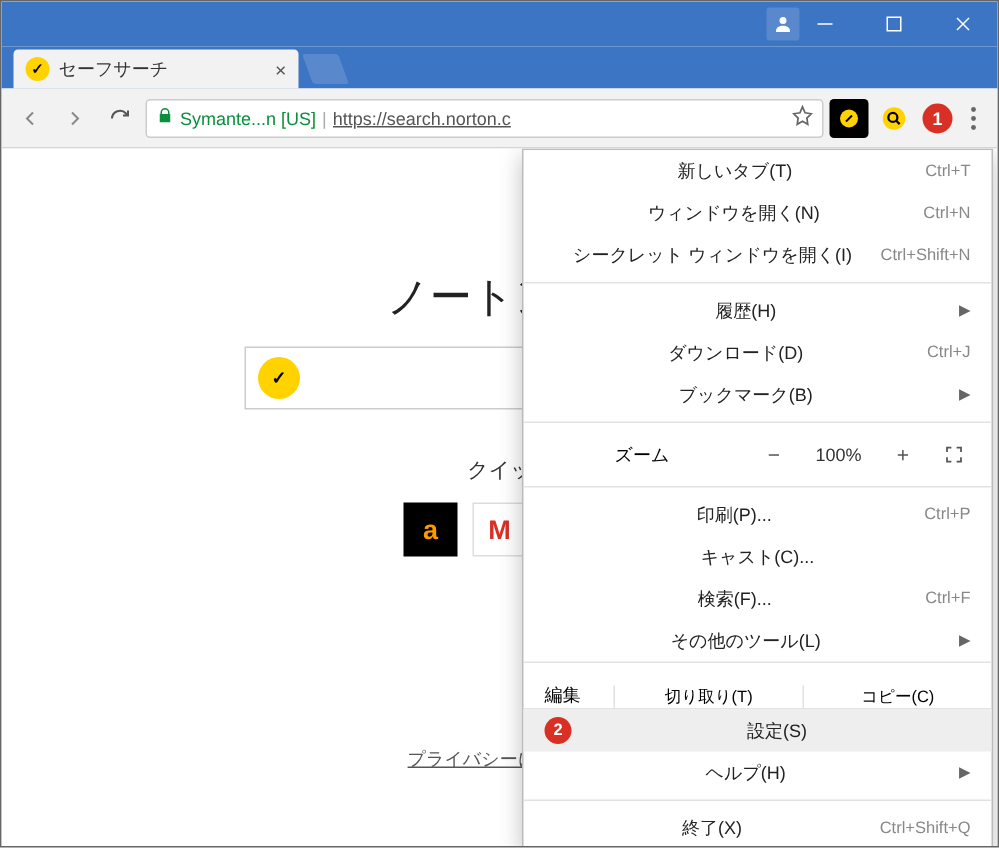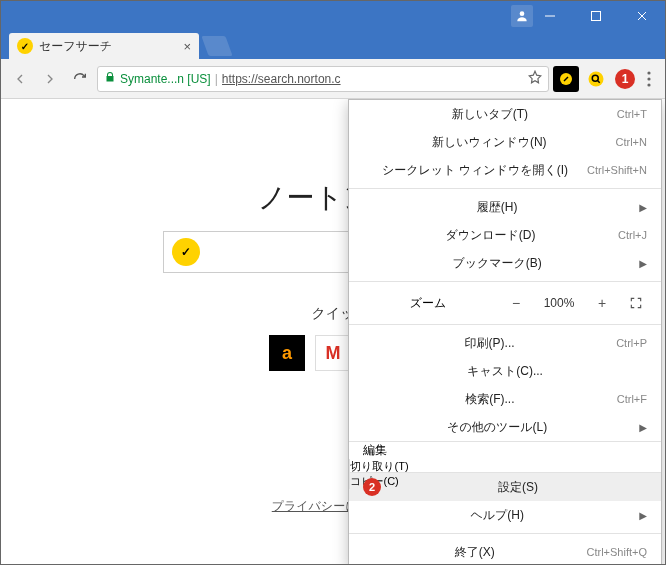--- a/index.html
+++ b/index.html
@@ -201,24 +201,23 @@
       color: #555; font-size: 14px;
     }
     .zoom-pct { width: 40px; text-align: center; color: #333; }
     .fullscreen-btn {
       width: 22px; height: 22px;
       display: flex; align-items: center; justify-content: center;
       color: #555;
     }
     .edit-row {
       height: 32px;
-      display: flex; align-items: flex-start;
+      display: flex; align-items: flex-end;
       border-top: 1px solid #e2e2e2;
       border-bottom: 1px solid #e2e2e2;
-      flex-direction: column;
     }
     .edit-label {
       width: 60px; display: flex; align-items: center;
       padding-left: 14px;
     }
     .edit-cell {
       flex: 1;
       display: flex; align-items: center; justify-content: center;
       border-left: 1px solid #e2e2e2;
       font-size: 11px;
@@ -353,21 +352,21 @@
     <div class="quick-icon qi-facebook">f</div>
   </div>
   <div class="privacy-link">プライバシーについて</div>
 
   <div class="chrome-menu">
     <div class="menu-item">
       <span class="menu-label">新しいタブ(T)</span>
       <span class="menu-short">Ctrl+T</span>
     </div>
     <div class="menu-item">
-      <span class="menu-label">新しいウィンドウ(N)</span>
+      <span class="menu-label">ウィンドウを開く(N)</span>
       <span class="menu-short">Ctrl+N</span>
     </div>
     <div class="menu-item">
       <span class="menu-label">シークレット ウィンドウを開く(I)</span>
       <span class="menu-short">Ctrl+Shift+N</span>
     </div>
     <div class="menu-sep"></div>
     <div class="menu-item">
       <span class="menu-label">履歴(H)</span>
       <span class="menu-arrow">▶</span>

